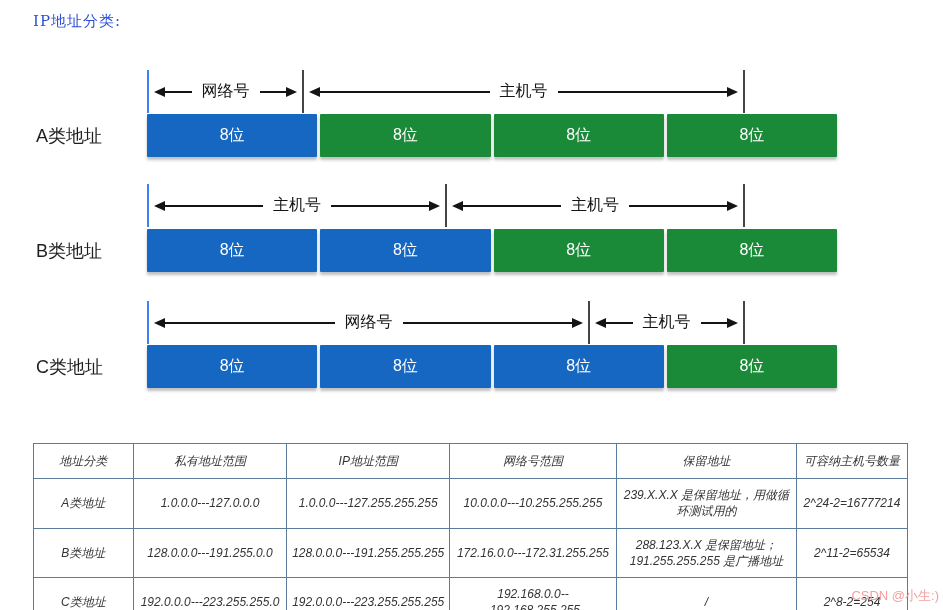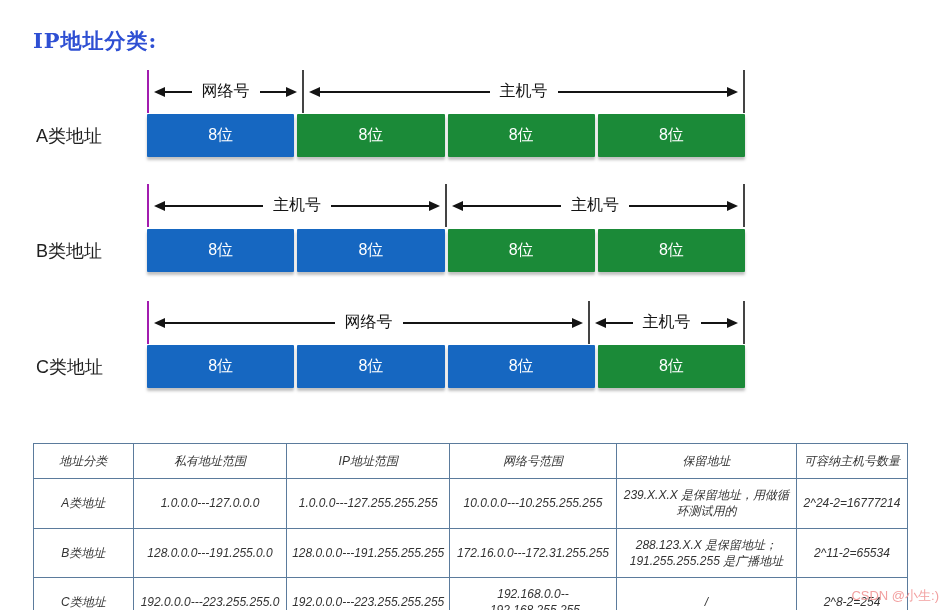--- a/index.html
+++ b/index.html
@@ -1,36 +1,36 @@
 <!DOCTYPE html>
 <html><head>
 <meta charset="utf-8">
 <style>
   html,body{margin:0;padding:0;background:#fff;}
   #page{position:relative;width:943px;height:610px;background:#fff;overflow:hidden;
         font-family:"Liberation Sans",sans-serif;}
 
   
-  .page-title{position:absolute;left:33px;top:27px;font-family:"DejaVu Serif",serif;
-              font-weight:bold;font-size:21px;color:#2e4fd3;letter-spacing:1px;}
+  .page-title{position:absolute;left:33px;top:12px;font-family:"DejaVu Serif",serif;
+              font-weight:normal;font-size:15px;color:#2e4fd3;letter-spacing:1px;}
 
   
   .row-label{position:absolute;left:36px;width:106px;height:43px;display:flex;align-items:center;
              font-size:18px;color:#1f1f1f;}
   .annot{position:absolute;left:147px;width:598px;height:43px;display:flex;}
   .annot .span{display:flex;align-items:center;border-right:2px solid #444;padding:0 5px;box-sizing:border-box;}
-  .annot .span.first{border-left:2px solid #a21caf;}
+  .annot .span.first{border-left:2px solid #3b82f6;}
   .arrow-line{flex:1;height:2px;background:#141414;min-width:8px;}
   .ah-l{width:0;height:0;border-top:5px solid transparent;border-bottom:5px solid transparent;
         border-right:11px solid #141414;}
   .ah-r{width:0;height:0;border-top:5px solid transparent;border-bottom:5px solid transparent;
         border-left:11px solid #141414;}
   .annot-label{font-size:16px;color:#141414;white-space:nowrap;padding:0 10px;}
 
-  .bar{position:absolute;left:147px;width:598px;height:43px;display:flex;gap:3px;}
+  .bar{position:absolute;left:147px;width:690px;height:43px;display:flex;gap:3px;}
   .block{flex:1;display:flex;align-items:center;justify-content:center;color:#fff;font-size:16px;
          box-shadow:0 3px 3px rgba(0,0,0,0.25);border-radius:1px;}
   .block.blue{background:#1667c1;}
   .block.green{background:#1b8a38;}
 
   
   .ip-table{position:absolute;left:33px;top:443px;width:875px;border-collapse:collapse;table-layout:fixed;}
   .ip-table th,.ip-table td{border:1px solid #5b7b9c;text-align:center;vertical-align:middle;
         font-size:12px;color:#333;font-weight:normal;padding:8px 4px;line-height:1.35;font-style:italic;}
   .ip-table th{padding:9px 4px;}

